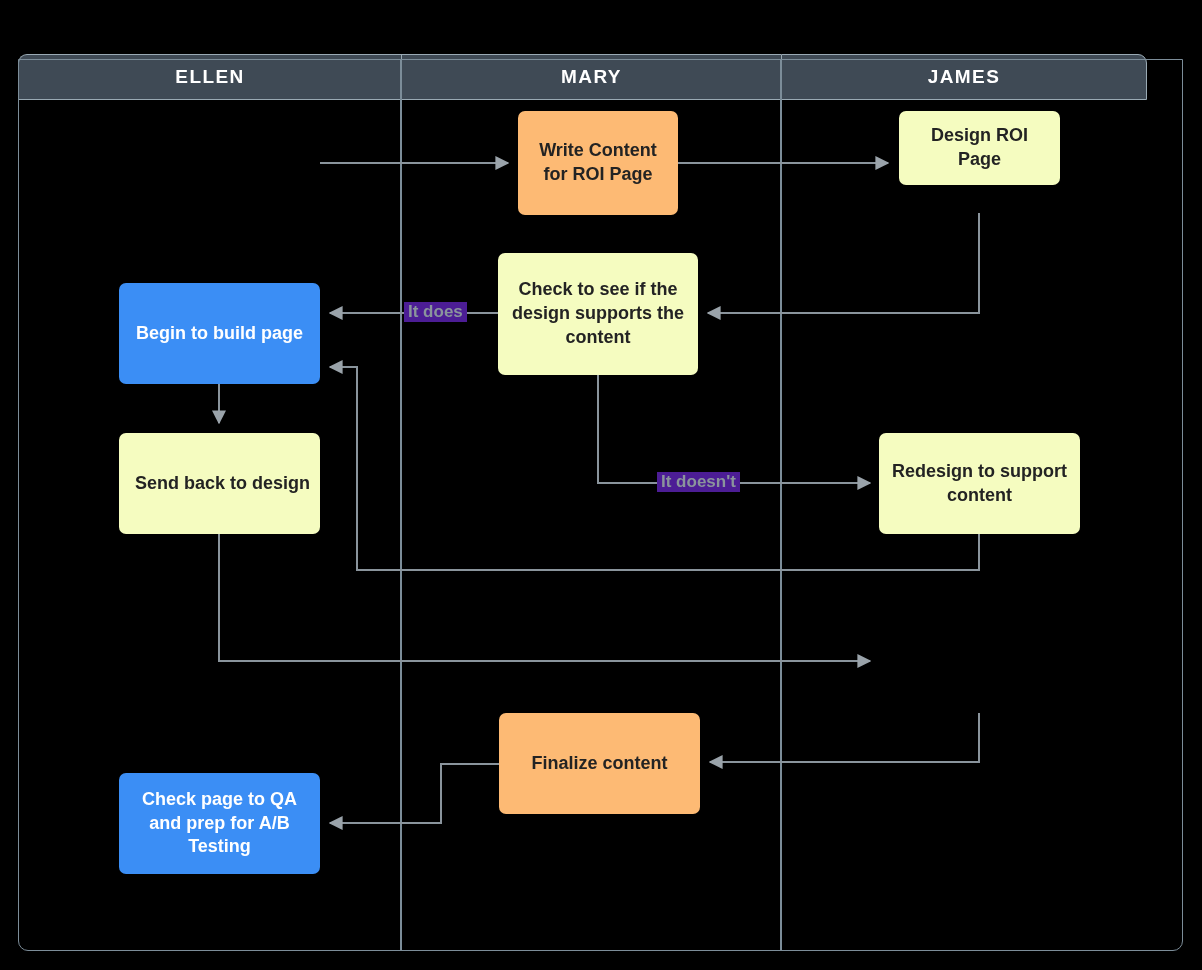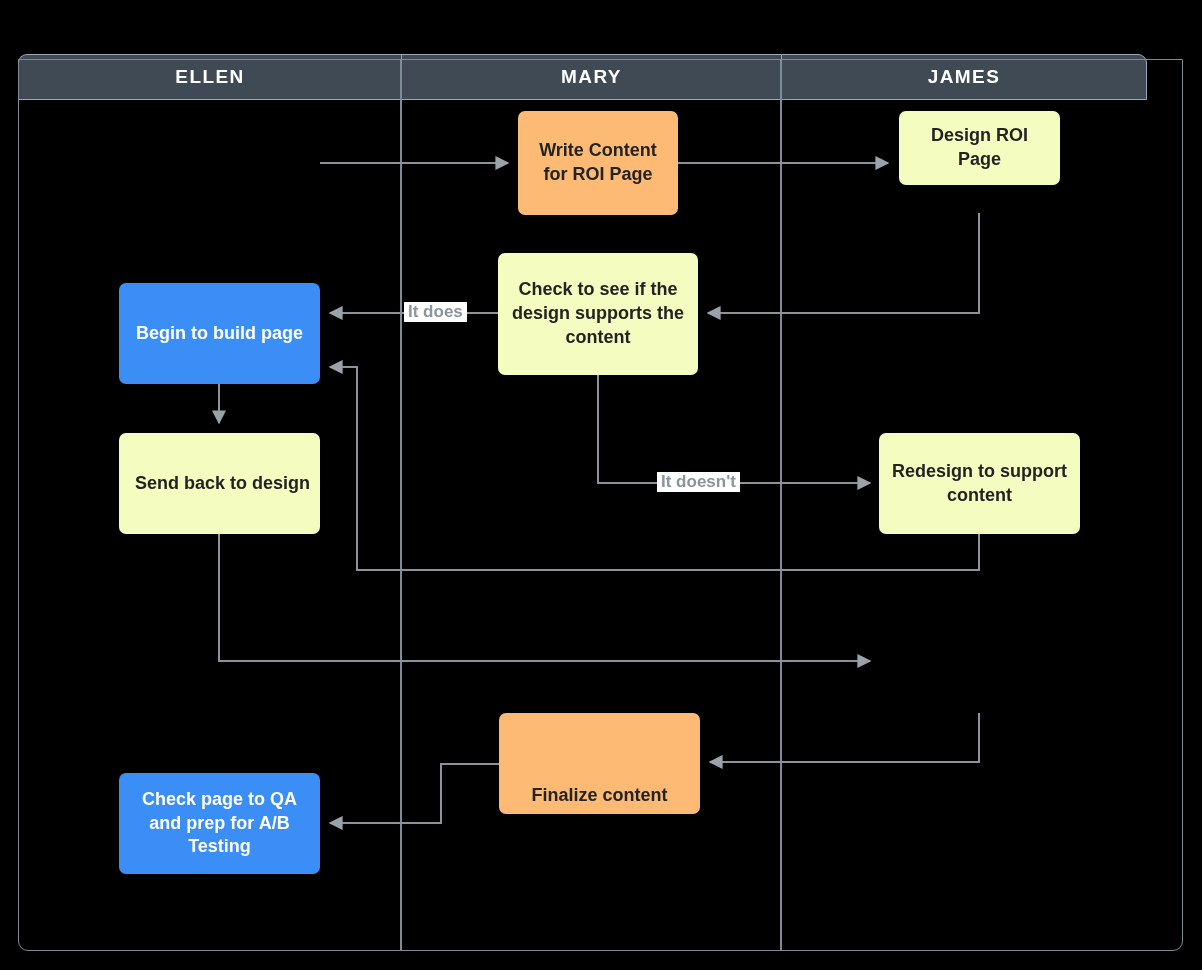--- a/index.html
+++ b/index.html
@@ -92,21 +92,21 @@
   .node.blue  { background: #3B8EF5; color: #FFFFFF; }
   .node.teal  { background: #fdba74; color: #232323; }
   .node.yellow{ background: #F5FCC0; color: #232323; }
 
   
   .edge-label {
     position: absolute;
     color: #8A949C;
     font-size: 17px;
     font-weight: bold;
-    background: #ffffff;
+    background: #4c1d95;
     padding: 0 4px;
     white-space: nowrap;
   }
 </style>
 </head>
 <body>
 
 <div id="canvas">
 
   <div class="lane-header first">
@@ -173,21 +173,21 @@
 
   <div class="node yellow" style="left:119px; top:433px; width:201px; height:101px;justify-content:flex-end;">
     <span>Send back to design</span>
   </div>
 
   <div class="node yellow" style="left:879px; top:433px; width:201px; height:101px;">
     <span>Redesign to support content</span>
   </div>
 
 
-  <div class="node teal" style="left:499px; top:713px; width:201px; height:101px;align-items:flex-end;">
+  <div class="node teal" style="left:499px; top:713px; width:201px; height:101px;">
     <span>Finalize content</span>
   </div>
 
   <div class="node blue" style="left:119px; top:773px; width:201px; height:101px;">
     <span>Check page to QA and prep for A/B Testing</span>
   </div>
 
 </div>
 
 </body></html>

